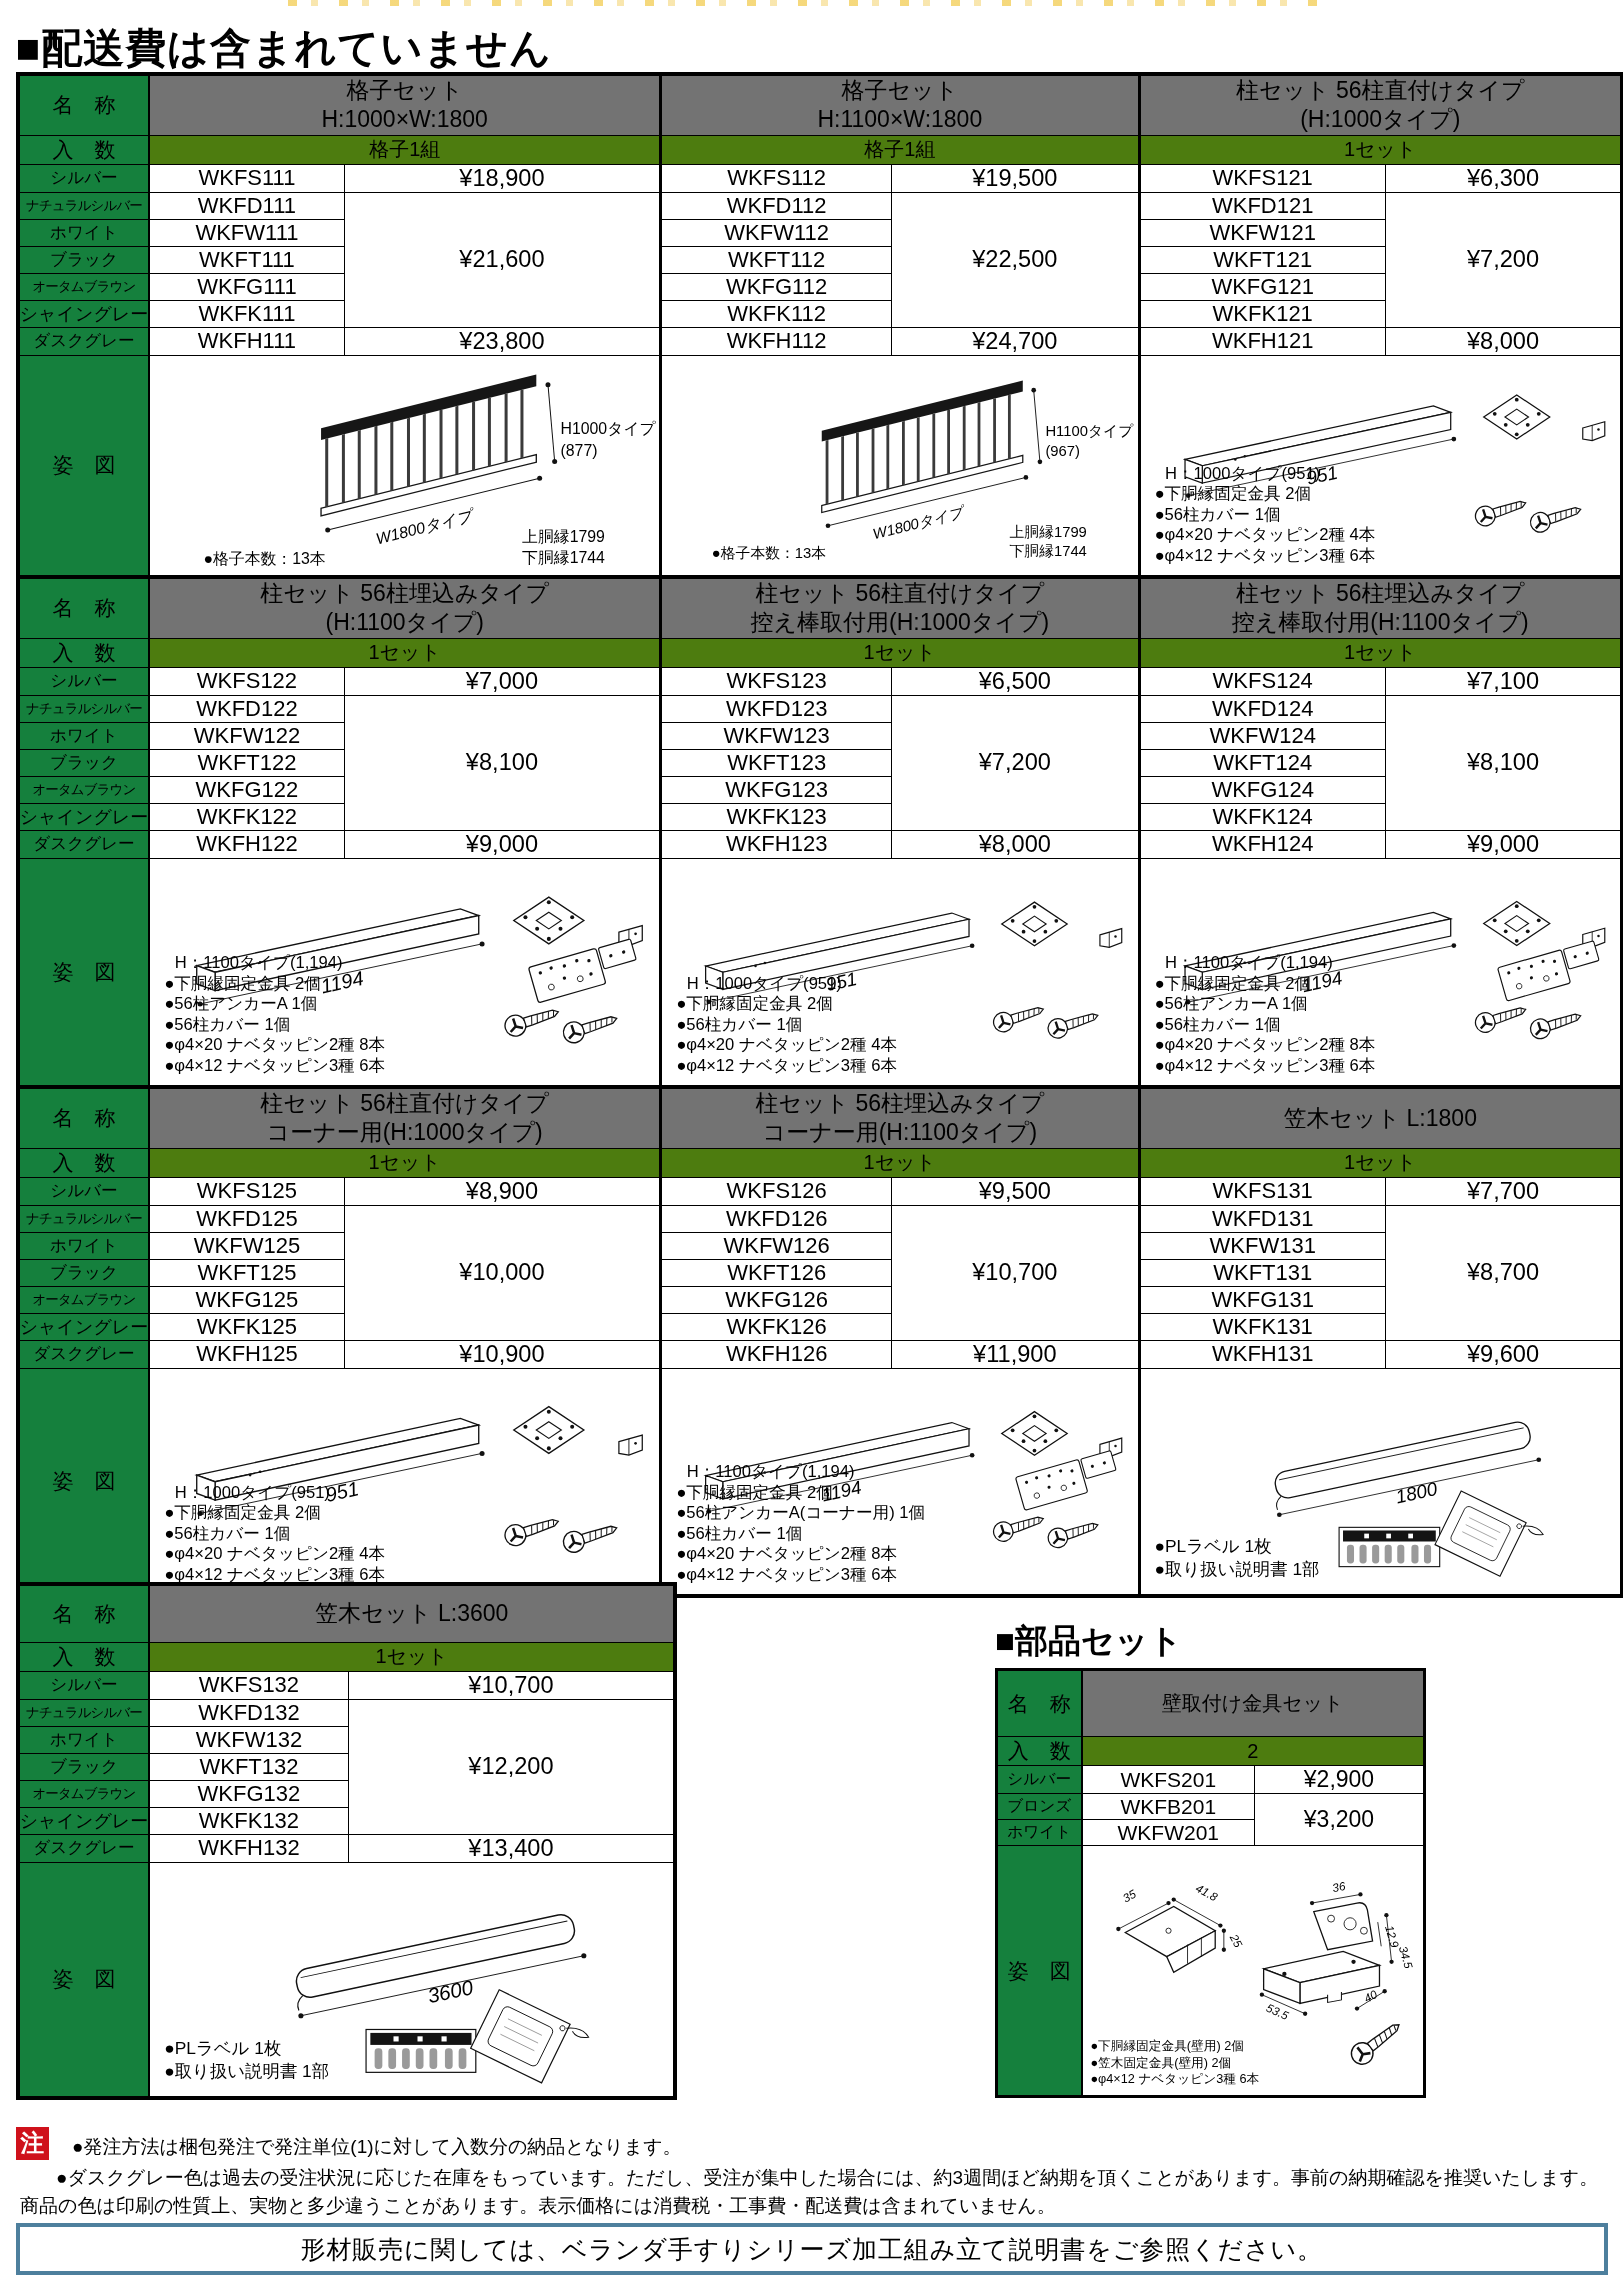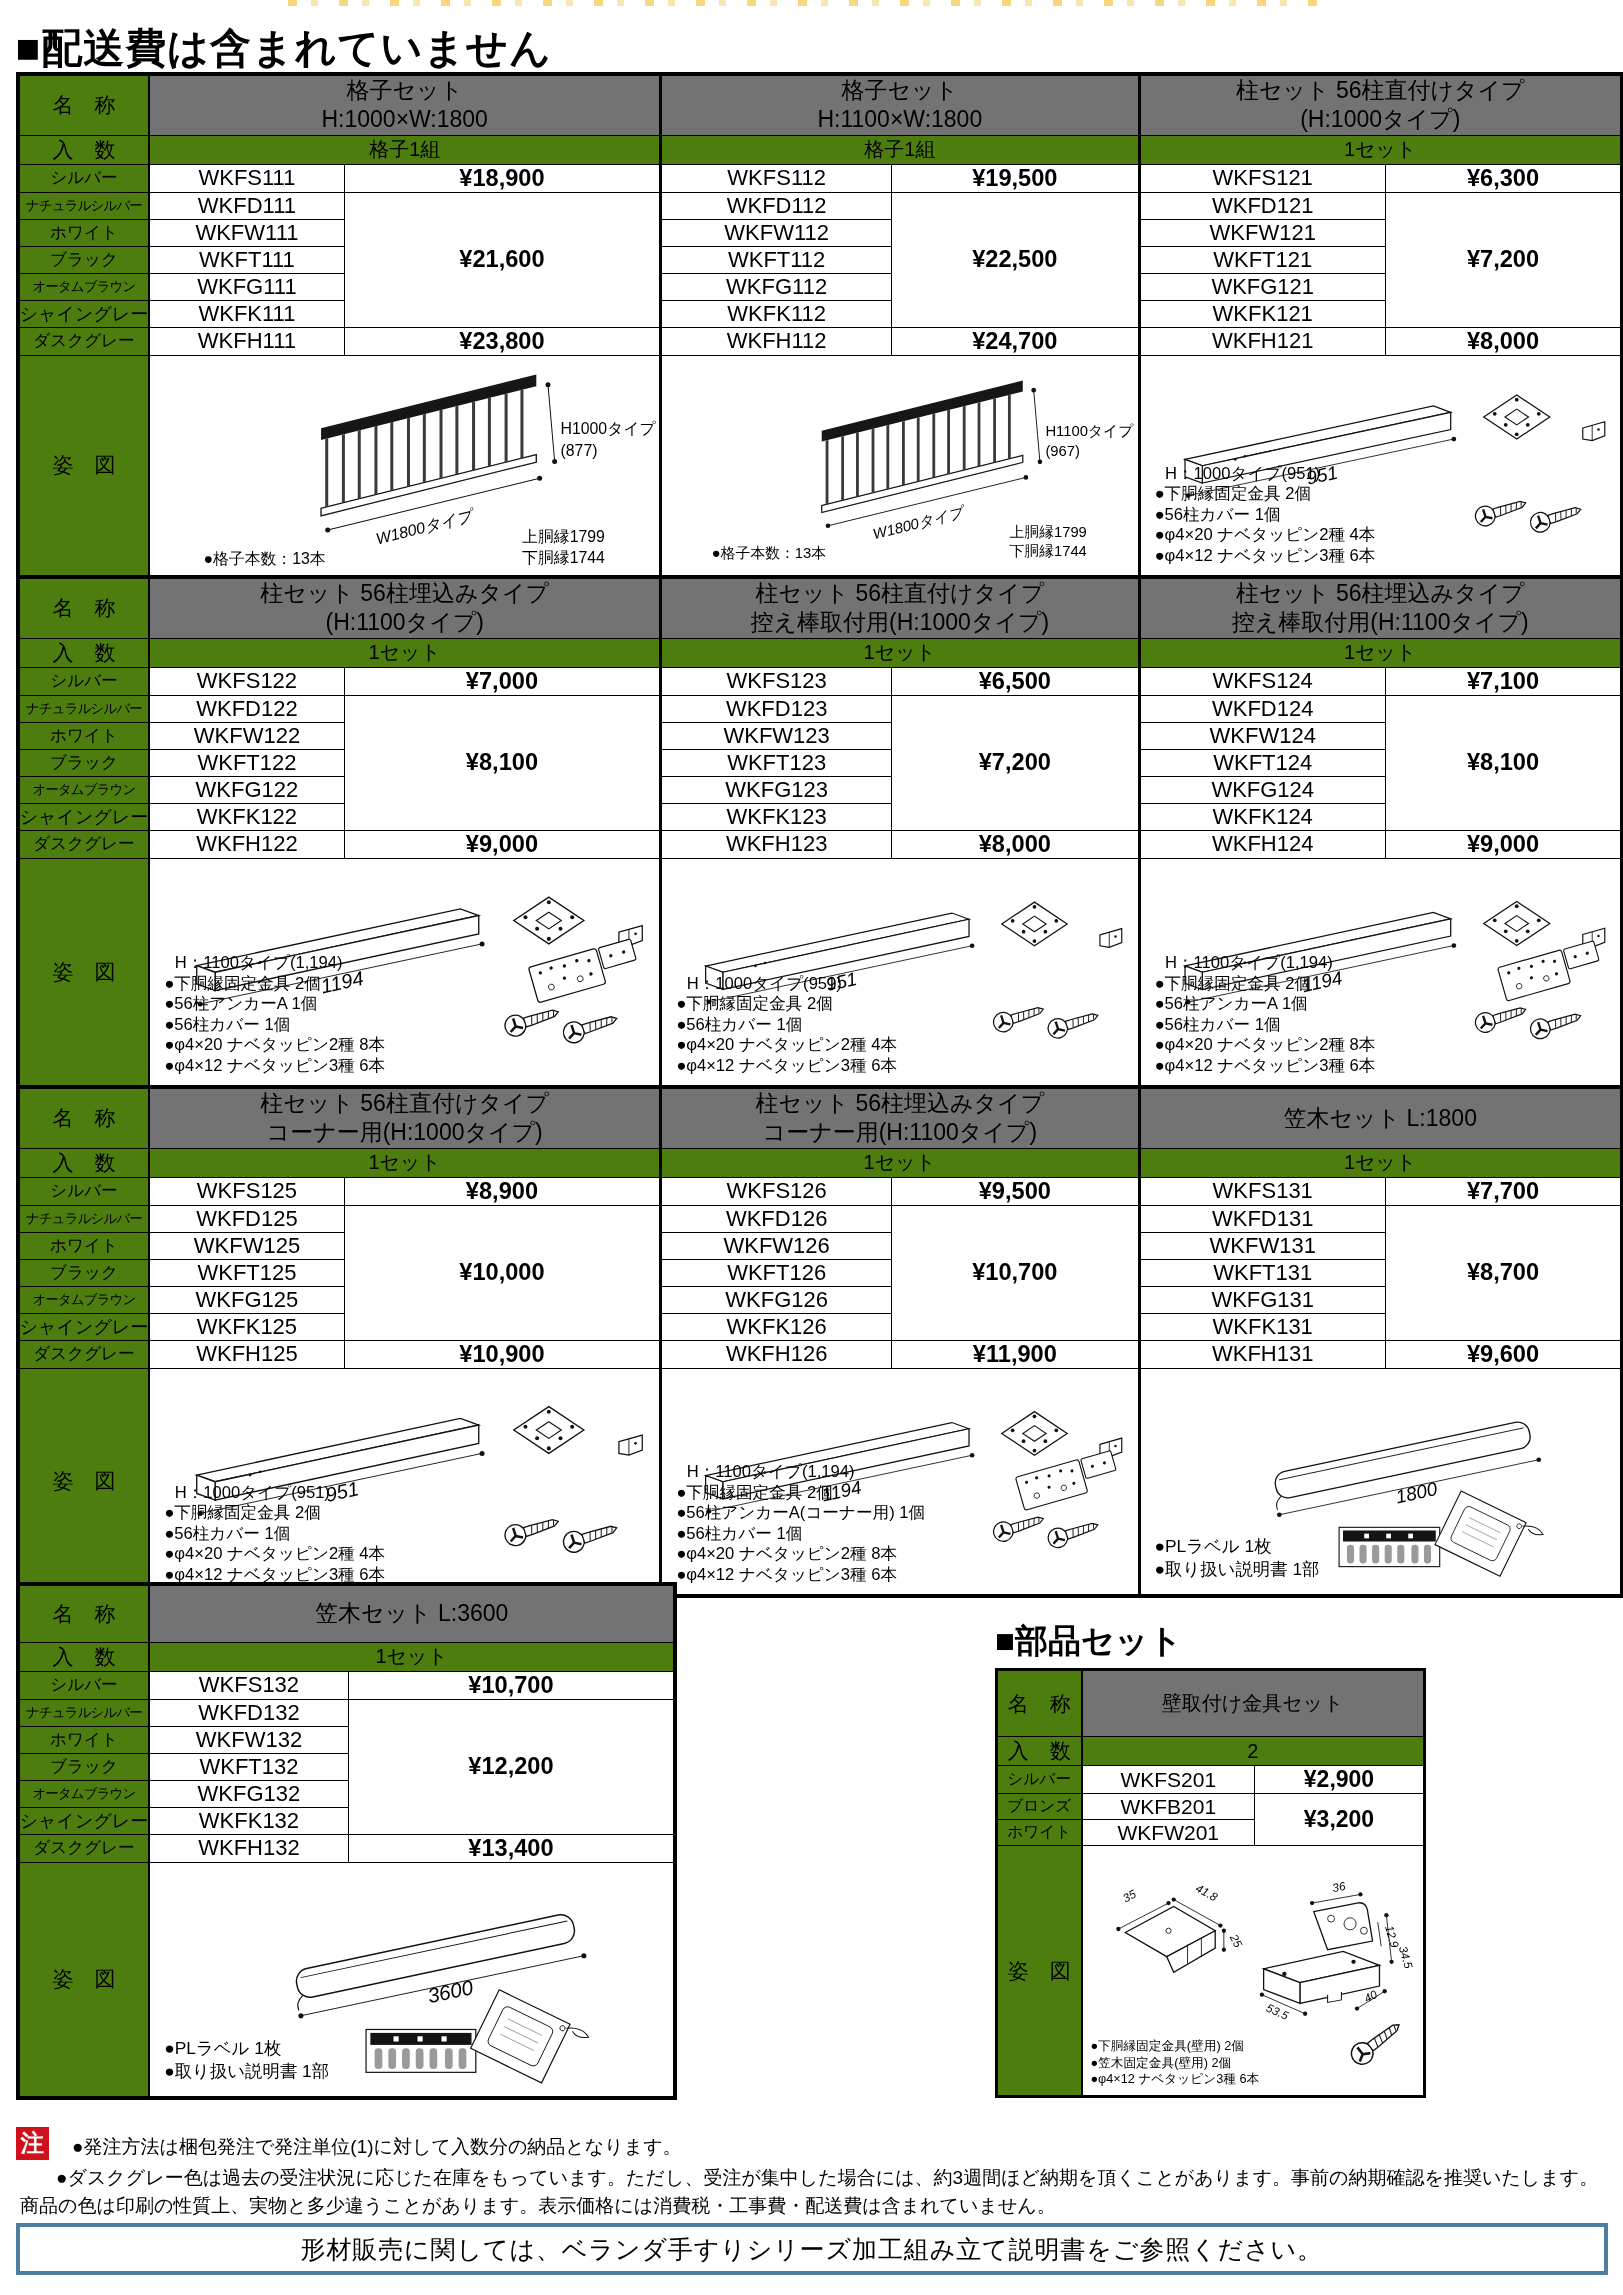--- a/index.html
+++ b/index.html
@@ -5,30 +5,30 @@
   html,body{margin:0;padding:0}
   body{width:1624px;height:2295px;position:relative;background:#fff;color:#000;
        font-family:"Liberation Sans","DejaVu Sans",sans-serif;}
   
   table{border-collapse:collapse;table-layout:fixed}
   .grid{position:absolute;left:15.7px;border:4.4px solid #000;background:#fff}
   #main{top:72px}
   #band4{top:1582px}
   #parts-table{position:absolute;left:995px;top:1668px;border:3.5px solid #000;background:#fff}
   td{border:0.9px solid #000;text-align:center;vertical-align:middle;padding:0;overflow:hidden;white-space:nowrap}
-  .c0{background:#4d7c0f;border-right:2.6px solid #000}
+  .c0{background:#15803d;border-right:2.6px solid #000}
   .lab{font-size:21px}
   .hdr{background:#737373;font-size:23px;line-height:29px}
   .qty{background:#4d7c0f;font-size:20px}
   .sep{border-right:3.5px solid #000}
   tr.h-name td,tr.h-qty td{border-bottom:1.7px solid #000}
   tbody.bsep tr:first-child td{border-top:4.4px solid #000}
   tr.fig td{border-top:1.7px solid #000}
   .code{font-size:22px}
-  .price{font-size:23.6px;font-weight:bold}
+  .price{font-size:23.6px;font-weight:normal}
   .cl{font-size:16.6px}
   .cl-m{font-size:18px}
   .cl-l{font-size:13.5px;letter-spacing:-0.9px}
   tr.h-name{height:61px} tr.h-qty{height:26px} tr.h-color{height:27px}
   tr.fig1{height:222px} tr.fig2{height:229px} tr.fig3{height:228px} tr.fig4{height:236px}
   tr.h-name4{height:58px} tr.h-qty4{height:29px}
   tr.p-name{height:67px} tr.p-qty{height:23.6px} tr.p-color{height:26px} tr.p-fig{height:251px}
   #parts-table .hdr{font-size:20px}
   #parts-table .cl{font-size:15.7px}
   #parts-table .code{font-size:21px}

